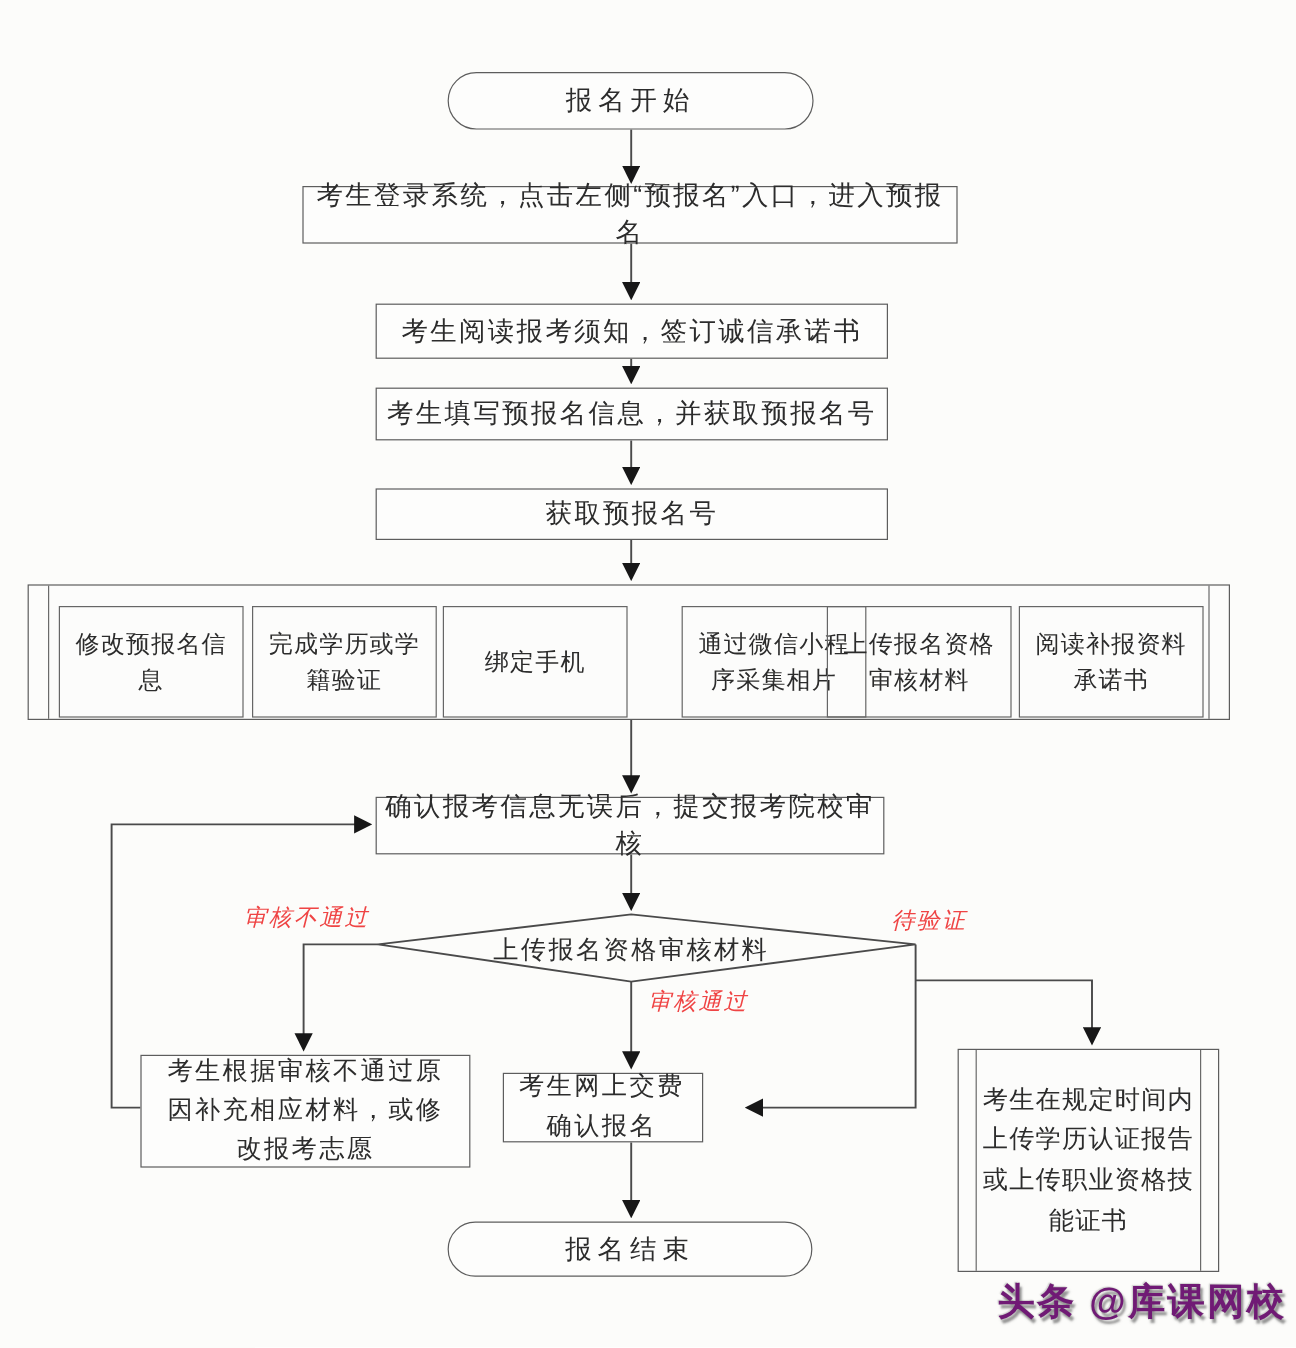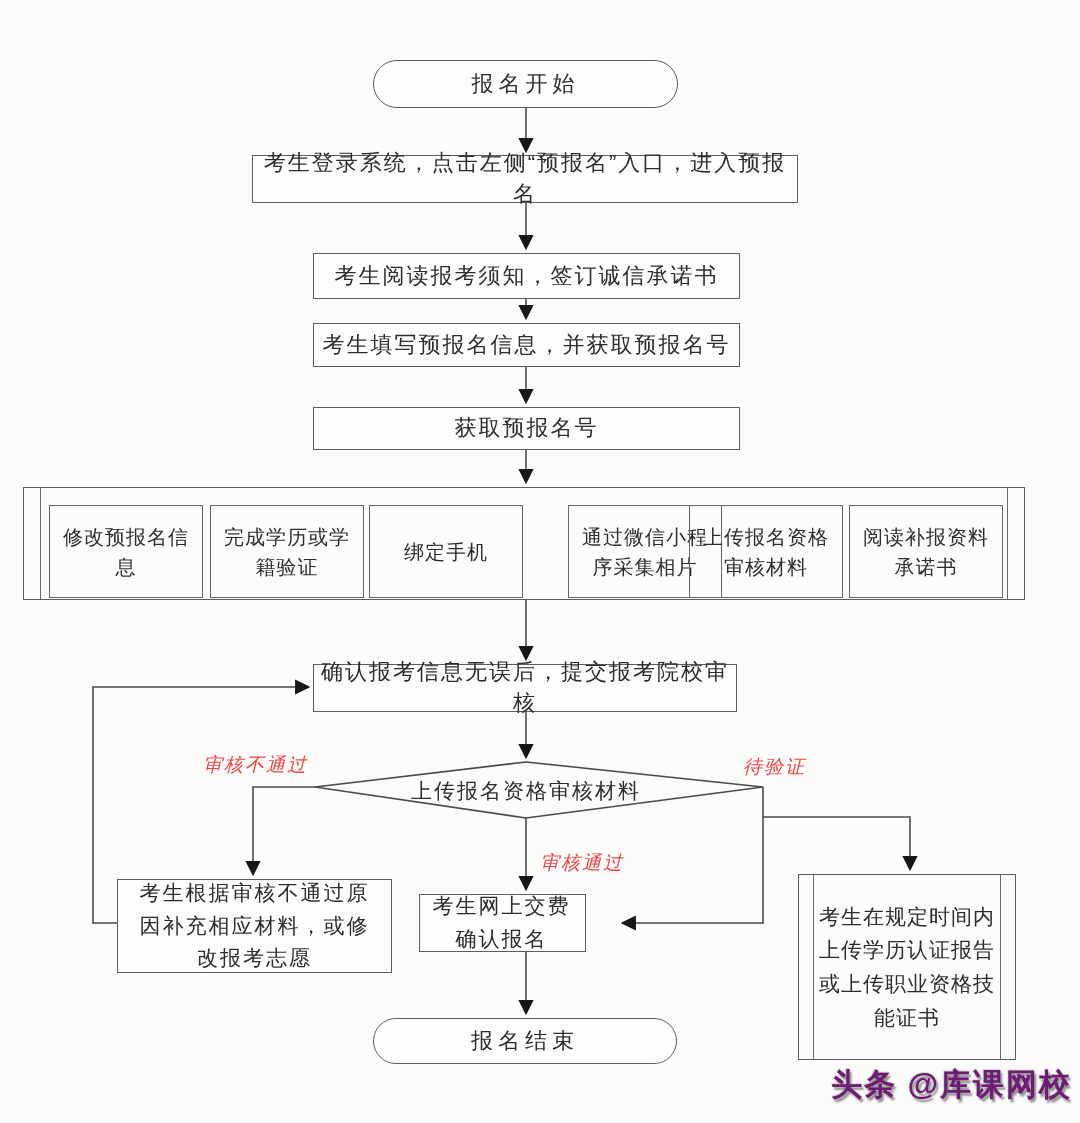--- a/index.html
+++ b/index.html
@@ -149,21 +149,21 @@
     <div class="step-box" style="left:665px; top:17px; width:154px; height:93px;">上传报名资格审核材料</div>
     <div class="step-box" style="left:825px; top:17px; width:154px; height:93px;">阅读补报资料承诺书</div>
   </div>
 
   <div class="node" style="left:313px; top:664px; width:424px; height:48px;">确认报考信息无误后，提交报考院校审核</div>
 
   <div class="diamond-label" style="left:346px; top:777px; width:360px;">上传报名资格审核材料</div>
 
   <div class="edge-label" style="left:203px; top:752px;">审核不通过</div>
   <div class="edge-label" style="left:743px; top:754px;">待验证</div>
-  <div class="edge-label" style="left:540px; top:850px;">审核通过</div>
+  <div class="edge-label" style="left:540px; top:822px;">审核通过</div>
 
   <div class="node small-node" style="left:117px; top:879px; width:275px; height:94px;">考生根据审核不通过原因补充相应材料，或修改报考志愿</div>
 
   <div class="node small-node multiline" style="left:419px; top:894px; width:167px; height:58px;padding-left:12px;">考生网上交费
 确认报名</div>
 
   <div class="container-band" style="left:798px; top:874px; width:218px; height:186px;">
     <div class="vbar" style="left:14px;"></div>
     <div class="vbar" style="right:14px;"></div>
     <div style="position:absolute; left:20px; right:20px; top:0; bottom:0;

